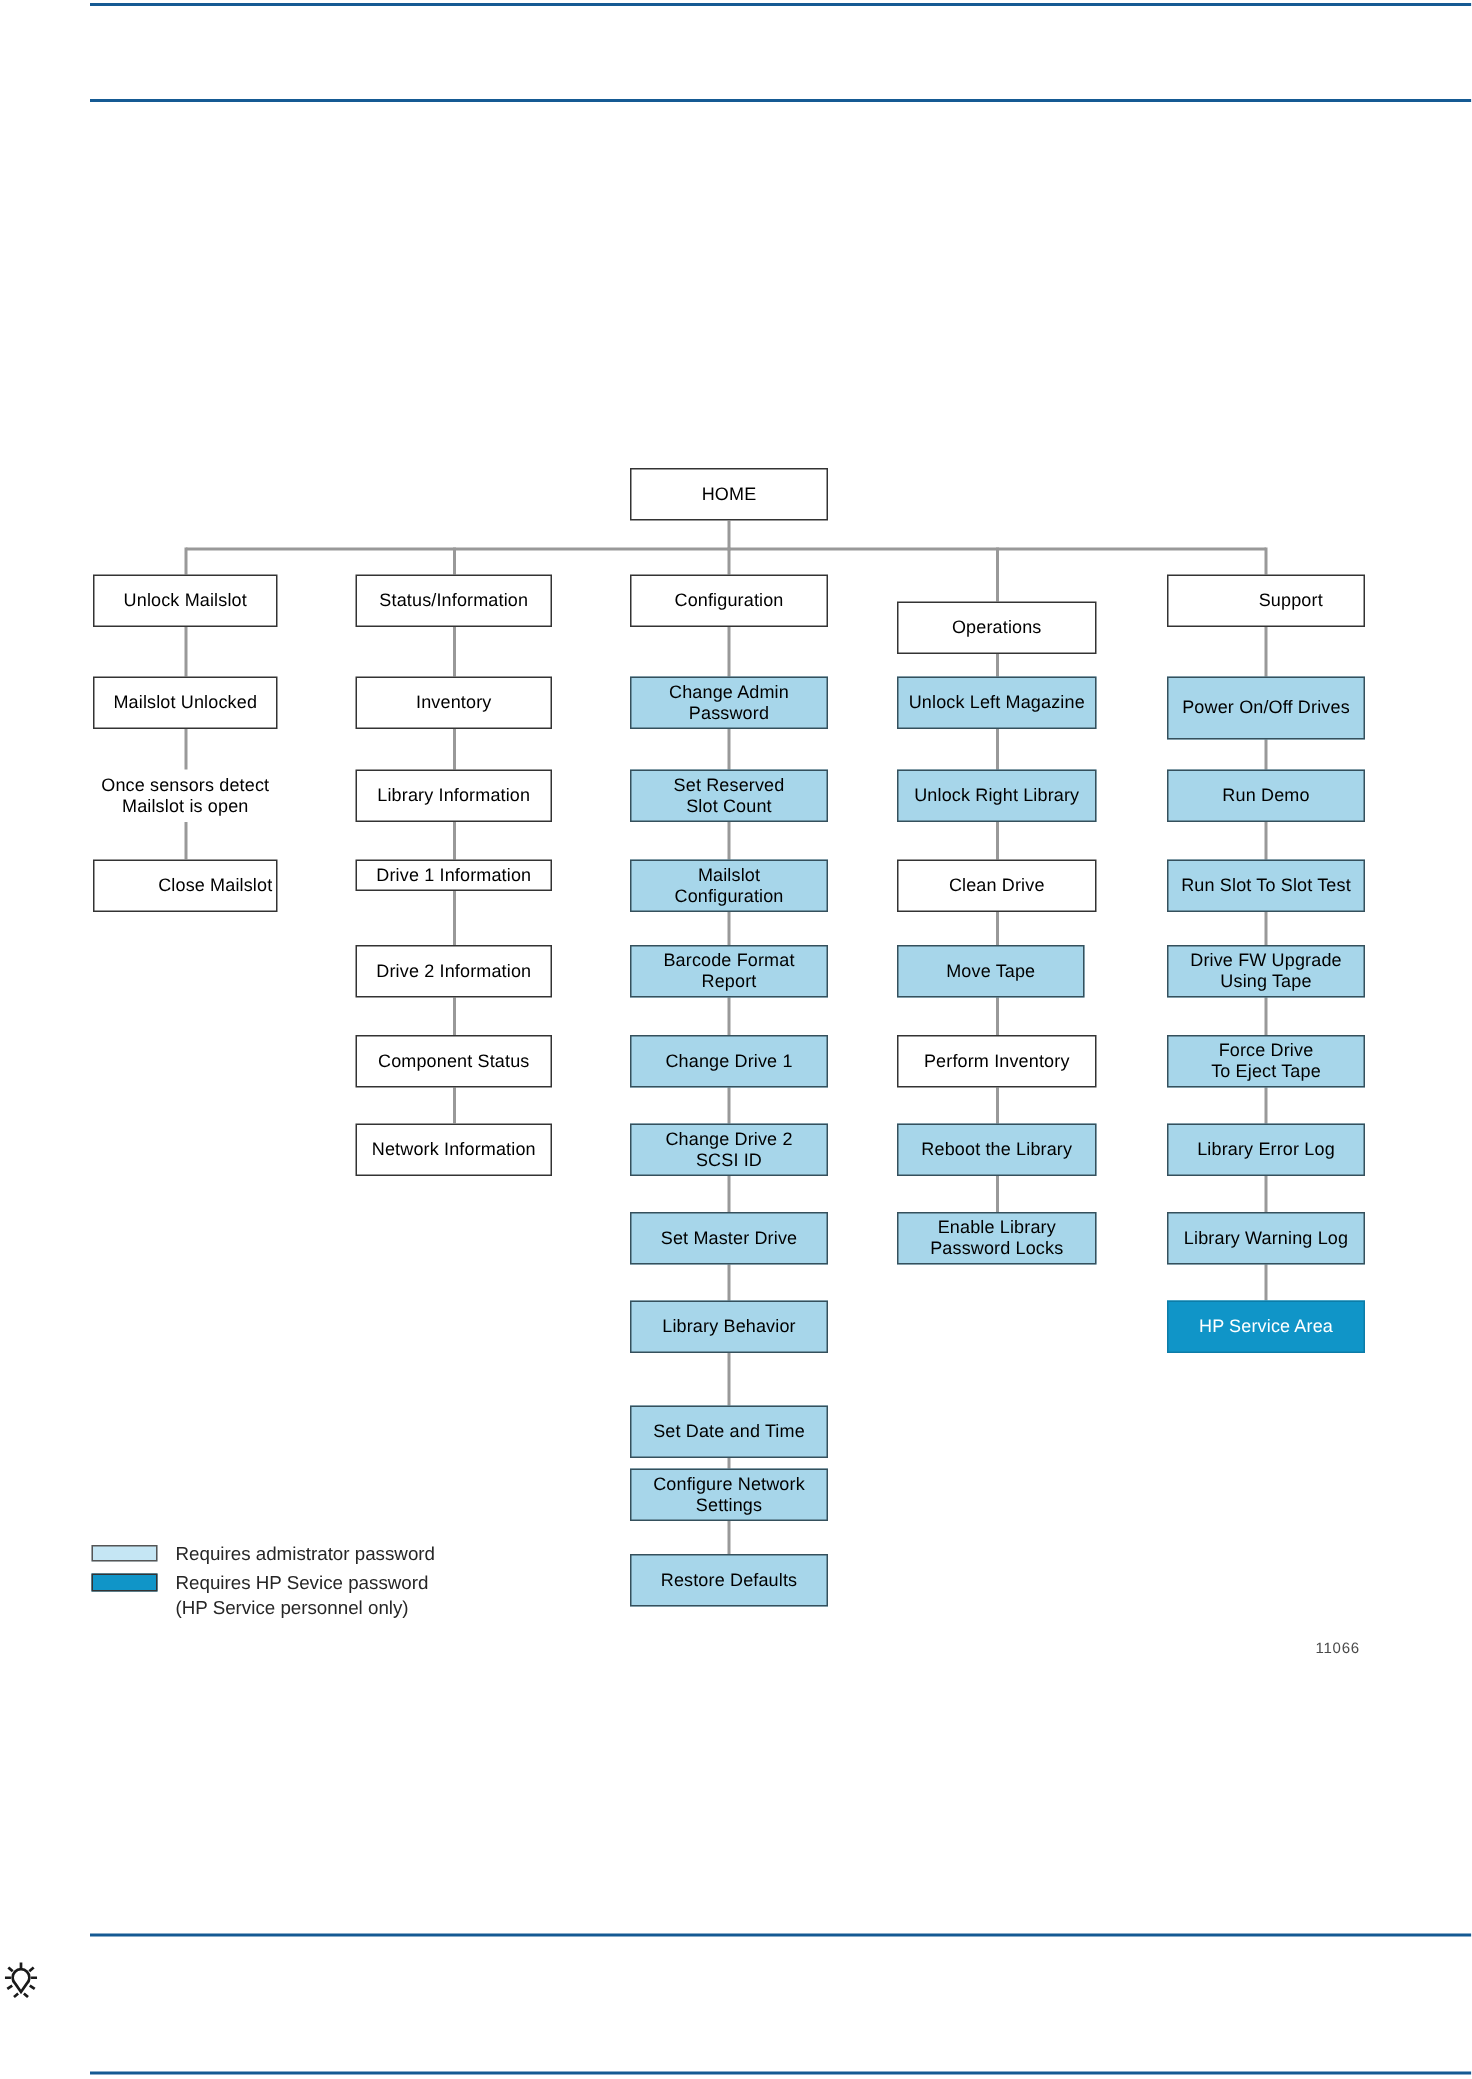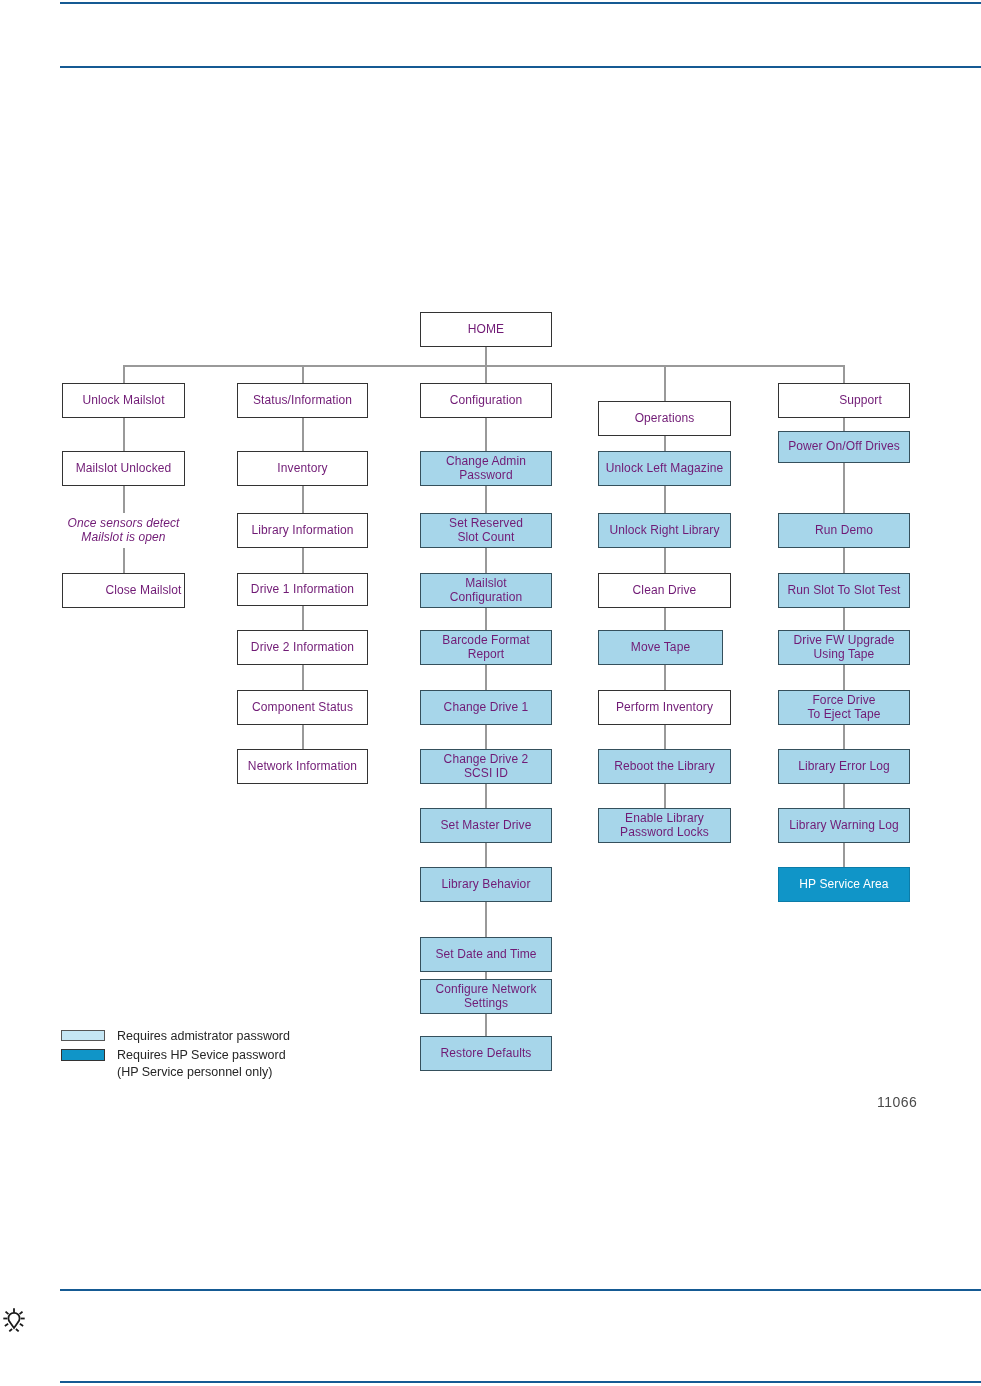--- a/index.html
+++ b/index.html
@@ -7,28 +7,28 @@
     position:relative; width:981px; height:1386px; background:#fff;
     font-family:"Liberation Sans", sans-serif; color:#262626; overflow:hidden;
   }
   .rule { position:absolute; left:60px; width:921px; height:2px; }
   .hline, .vline { position:absolute; background:#999; z-index:0; }
   .dbox {
     position:absolute; box-sizing:border-box; z-index:1;
     display:flex; align-items:center; justify-content:center;
     text-align:center; white-space:pre-line;
     font-size:12px; line-height:1.15; letter-spacing:0.1px;
-    background:#fff; border:1px solid #333; color:#701a75;
+    background:#fff; border:1px solid #333; color:#000000;
   }
   .dbox.light { background:var(--light,#A7D6EA); border-color:#35505C; }
   .dbox.dark  { background:var(--dark,#1095C8);  border-color:#0C7CA8; color:#fff; }
-  .dbox.note  { border:none; background:#fff;font-style:italic; }
+  .dbox.note  { border:none; background:#fff; }
   .swatch { position:absolute; box-sizing:border-box; border:1px solid #555; }
   .legend-label { position:absolute; font-size:12.5px; line-height:17px; white-space:pre-line; }
-  #figure-number { position:absolute; font-size:14px; color:#4a4a4a; letter-spacing:0.5px; }
+  #figure-number { position:absolute; font-size:10px; color:#4a4a4a; letter-spacing:0.5px; }
   #tip-icon { position:absolute; left:3px; top:1306px; }
 </style>
 </head>
 <body>
 
 <div id="page">
 
   <div class="rule" style="top: 2px; background: rgb(21, 90, 147);"></div>
   <div class="rule" style="top: 66px; background: rgb(21, 90, 147);"></div>
 
@@ -39,21 +39,21 @@
       <div class="vline" style="left: 123px; top: 365px; width: 2px; height: 208px;"></div>
       <div class="dbox" style="left: 62px; top: 383px; width: 123px; height: 35px;">Unlock Mailslot</div>
       <div class="dbox" style="left: 62px; top: 451px; width: 123px; height: 35px;">Mailslot Unlocked</div>
       <div class="dbox note" style="left: 62px; top: 513px; width: 123px; height: 35px;">Once sensors detect
 Mailslot is open</div>
       <div class="dbox" style="left: 62px; top: 573px; width: 123px; height: 35px; padding-left: 40px;">Close Mailslot</div>
       <div class="vline" style="left: 302px; top: 365px; width: 2px; height: 384px;"></div>
       <div class="dbox" style="left: 237px; top: 383px; width: 131px; height: 35px; text-align: center;">Status/Information</div>
       <div class="dbox" style="left: 237px; top: 451px; width: 131px; height: 35px;">Inventory</div>
       <div class="dbox" style="left: 237px; top: 513px; width: 131px; height: 35px;">Library Information</div>
-      <div class="dbox" style="left: 237px; top: 573px; width: 131px; height: 33px;">Drive 1 Information</div>
+      <div class="dbox" style="left: 237px; top: 573px; width: 131px; height: 21px;">Drive 1 Information</div>
       <div class="dbox" style="left: 237px; top: 630px; width: 131px; height: 35px;">Drive 2 Information</div>
       <div class="dbox" style="left: 237px; top: 690px; width: 131px; height: 35px;">Component Status</div>
       <div class="dbox" style="left: 237px; top: 749px; width: 131px; height: 35px;">Network Information</div>
       <div class="vline" style="left: 485px; top: 365px; width: 2px; height: 671px;"></div>
       <div class="dbox" style="left: 420px; top: 383px; width: 132px; height: 35px;">Configuration</div>
       <div class="dbox light" style="left: 420px; top: 451px; width: 132px; height: 35px;">Change Admin
 Password</div>
       <div class="dbox light" style="left: 420px; top: 513px; width: 132px; height: 35px;">Set Reserved
 Slot Count</div>
       <div class="dbox light" style="left: 420px; top: 573px; width: 132px; height: 35px;">Mailslot
@@ -74,21 +74,21 @@
       <div class="dbox light" style="left: 598px; top: 451px; width: 133px; height: 35px;">Unlock Left Magazine</div>
       <div class="dbox light" style="left: 598px; top: 513px; width: 133px; height: 35px;">Unlock Right Library</div>
       <div class="dbox" style="left: 598px; top: 573px; width: 133px; height: 35px;">Clean Drive</div>
       <div class="dbox light" style="left: 598px; top: 630px; width: 125px; height: 35px;">Move Tape</div>
       <div class="dbox" style="left: 598px; top: 690px; width: 133px; height: 35px;">Perform Inventory</div>
       <div class="dbox light" style="left: 598px; top: 749px; width: 133px; height: 35px;">Reboot the Library</div>
       <div class="dbox light" style="left: 598px; top: 808px; width: 133px; height: 35px;">Enable Library
 Password Locks</div>
       <div class="vline" style="left: 843px; top: 365px; width: 2px; height: 502px;"></div>
       <div class="dbox" style="left: 778px; top: 383px; width: 132px; height: 35px; padding-left: 33px;">Support</div>
-      <div class="dbox light" style="left: 778px; top: 431px; width: 132px; height: 32px;">Power On/Off Drives</div>
+      <div class="dbox light" style="left: 778px; top: 451px; width: 132px; height: 42px;">Power On/Off Drives</div>
       <div class="dbox light" style="left: 778px; top: 513px; width: 132px; height: 35px;">Run Demo</div>
       <div class="dbox light" style="left: 778px; top: 573px; width: 132px; height: 35px;">Run Slot To Slot Test</div>
       <div class="dbox light" style="left: 778px; top: 630px; width: 132px; height: 35px;">Drive FW Upgrade
 Using Tape</div>
       <div class="dbox light" style="left: 778px; top: 690px; width: 132px; height: 35px;">Force Drive
 To Eject Tape</div>
       <div class="dbox light" style="left: 778px; top: 749px; width: 132px; height: 35px;">Library Error Log</div>
       <div class="dbox light" style="left: 778px; top: 808px; width: 132px; height: 35px;">Library Warning Log</div>
       <div class="dbox dark" style="left: 778px; top: 867px; width: 132px; height: 35px;">HP Service Area</div>
     </div>

